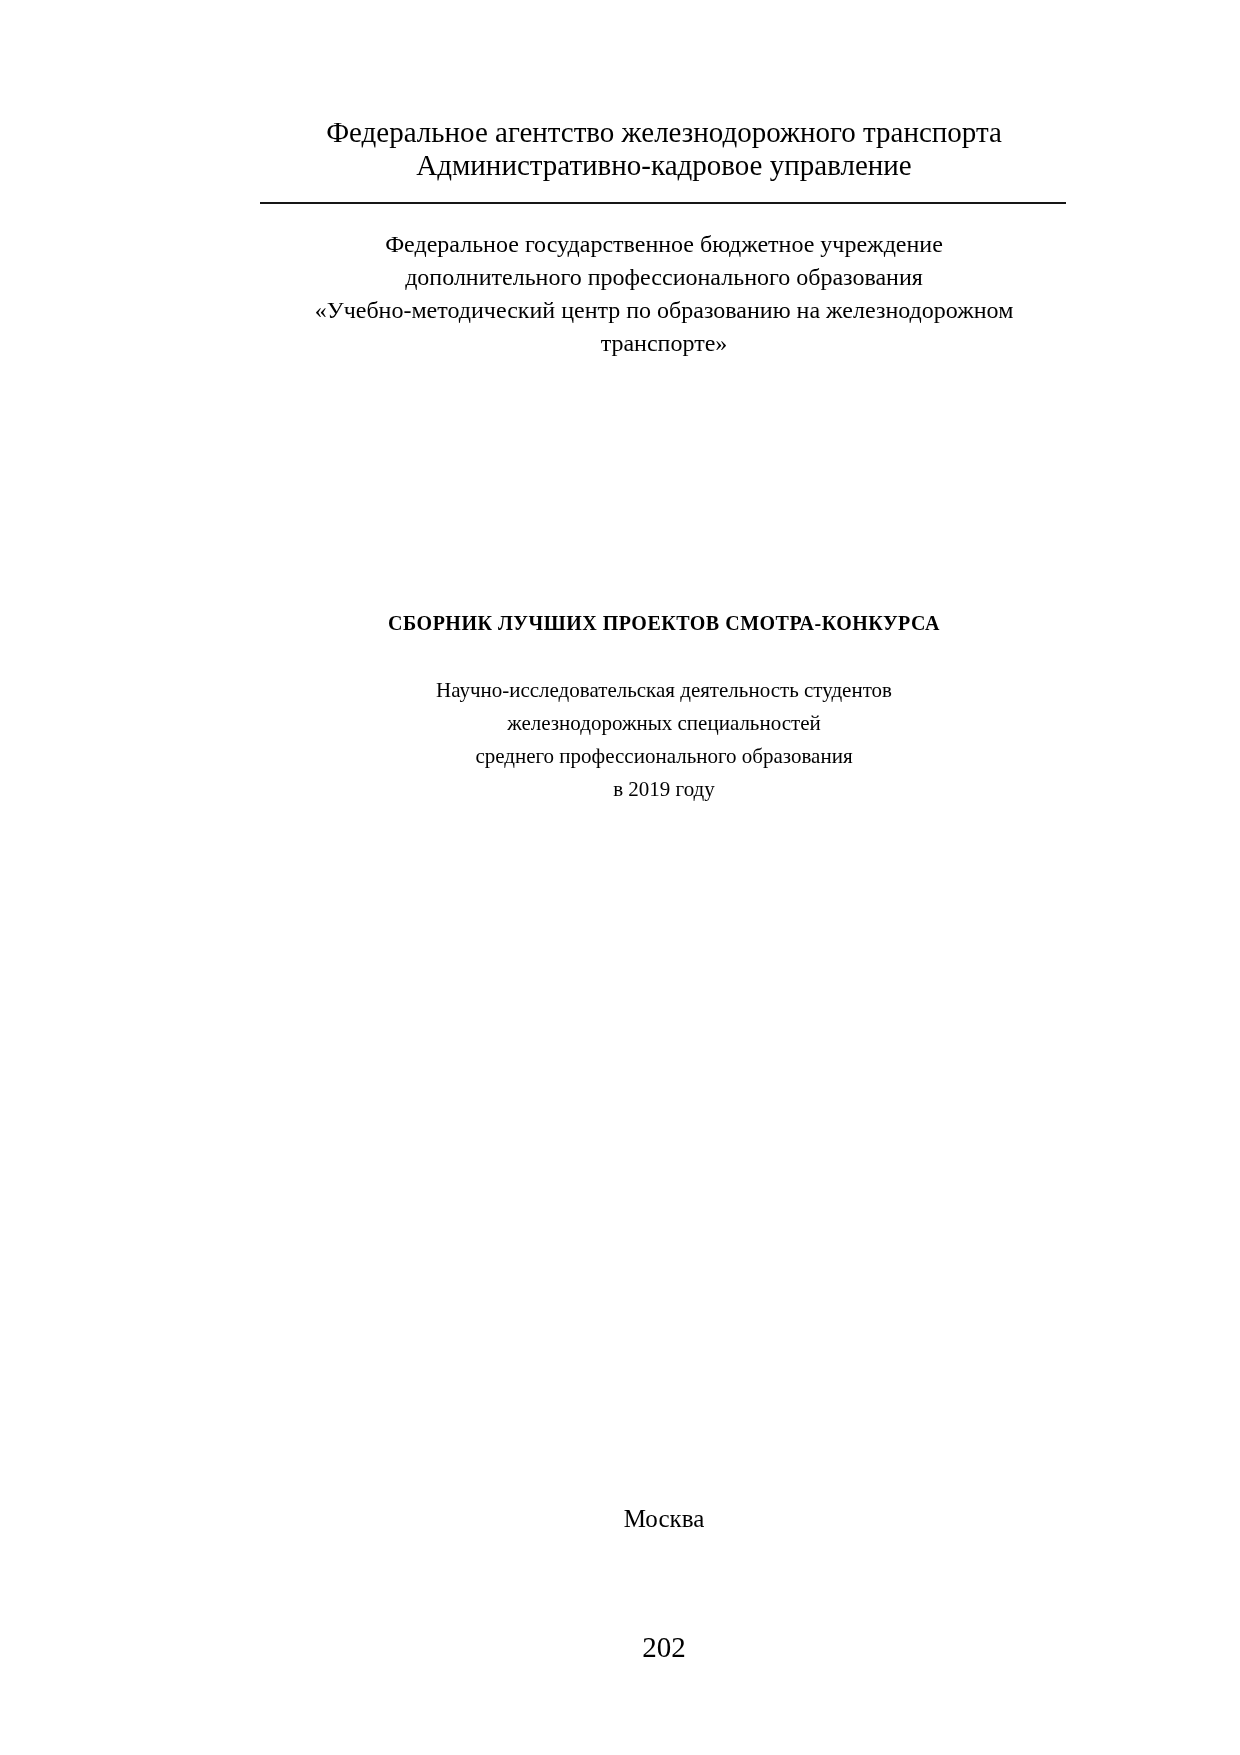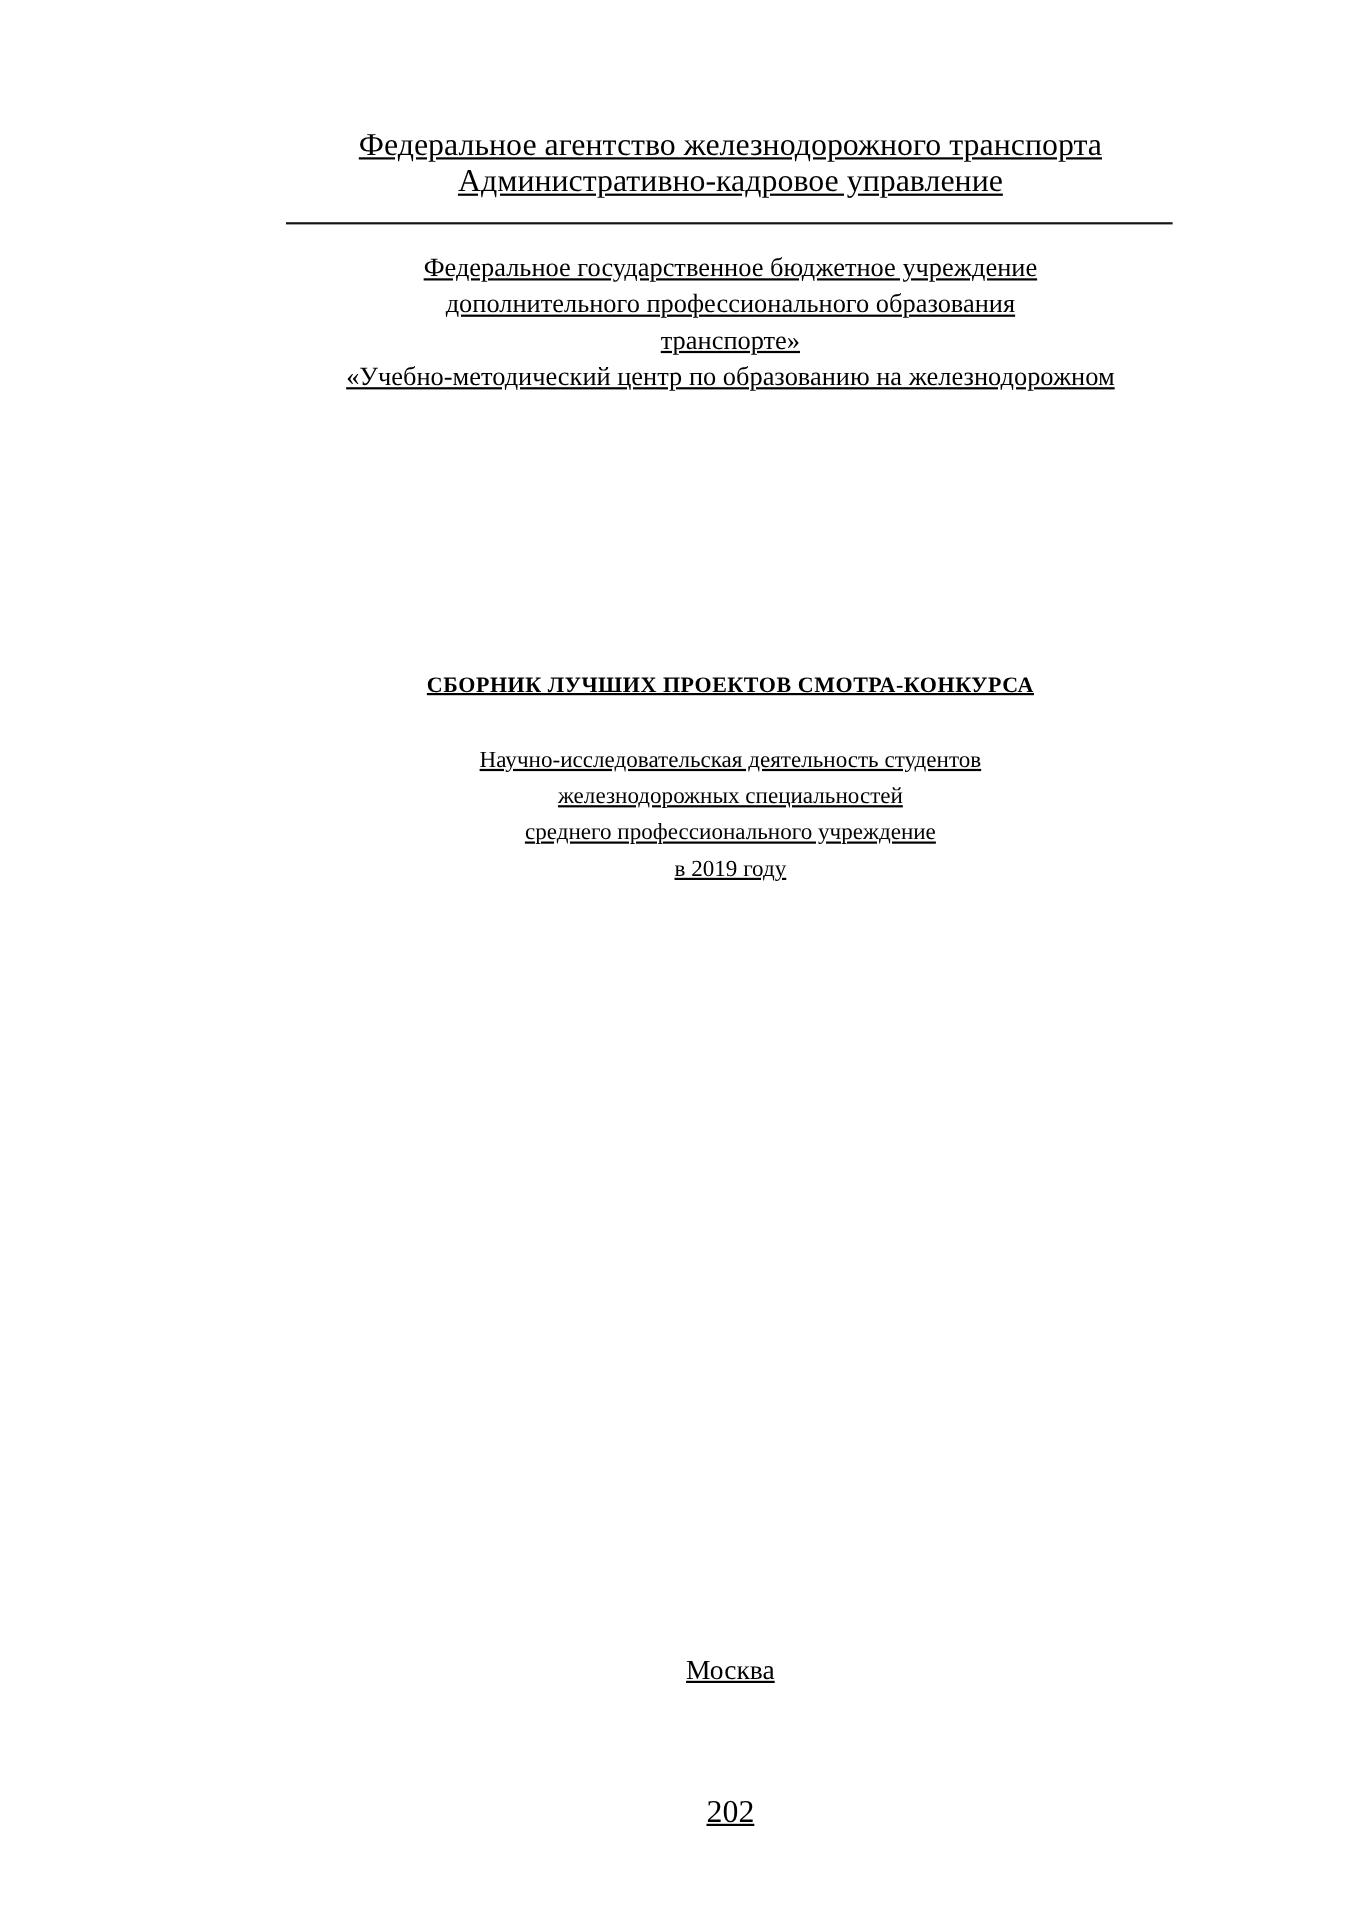--- a/index.html
+++ b/index.html
@@ -15,21 +15,20 @@
     color: #000000;
     font-family: "Liberation Serif", "DejaVu Serif", serif;
     overflow: hidden;
   }
   .block {
     position: absolute;
     left: 177px;
     width: 974px;
     text-align: center;
     margin: 0;
-    text-decoration: underline;
   }
   .org-header {
     top: 116px;
     font-size: 29px;
     line-height: 33px;
   }
   .header-rule {
     position: absolute;
     top: 202px;
     left: 260px;
@@ -75,30 +74,30 @@
   <p class="block org-header">
     <span class="line">Федеральное агентство железнодорожного транспорта</span>
     <span class="line">Административно-кадровое управление</span>
   </p>
 
   <div class="header-rule"></div>
 
   <p class="block org-publisher">
     <span class="line">Федеральное государственное бюджетное учреждение</span>
     <span class="line">дополнительного профессионального образования</span>
+    <span class="line">«Учебно-методический центр по образованию на железнодорожном</span>
     <span class="line">транспорте»</span>
-    <span class="line">«Учебно-методический центр по образованию на железнодорожном</span>
   </p>
 
   <h1 class="block doc-title">СБОРНИК ЛУЧШИХ ПРОЕКТОВ СМОТРА-КОНКУРСА</h1>
 
   <p class="block doc-subtitle">
     <span class="line">Научно-исследовательская деятельность студентов</span>
     <span class="line">железнодорожных специальностей</span>
-    <span class="line">среднего профессионального учреждение</span>
+    <span class="line">среднего профессионального образования</span>
     <span class="line">в 2019 году</span>
   </p>
 
   <p class="block imprint-city">Москва</p>
 
   <p class="block imprint-year">202</p>
 
 </div>
 
 </body></html>

